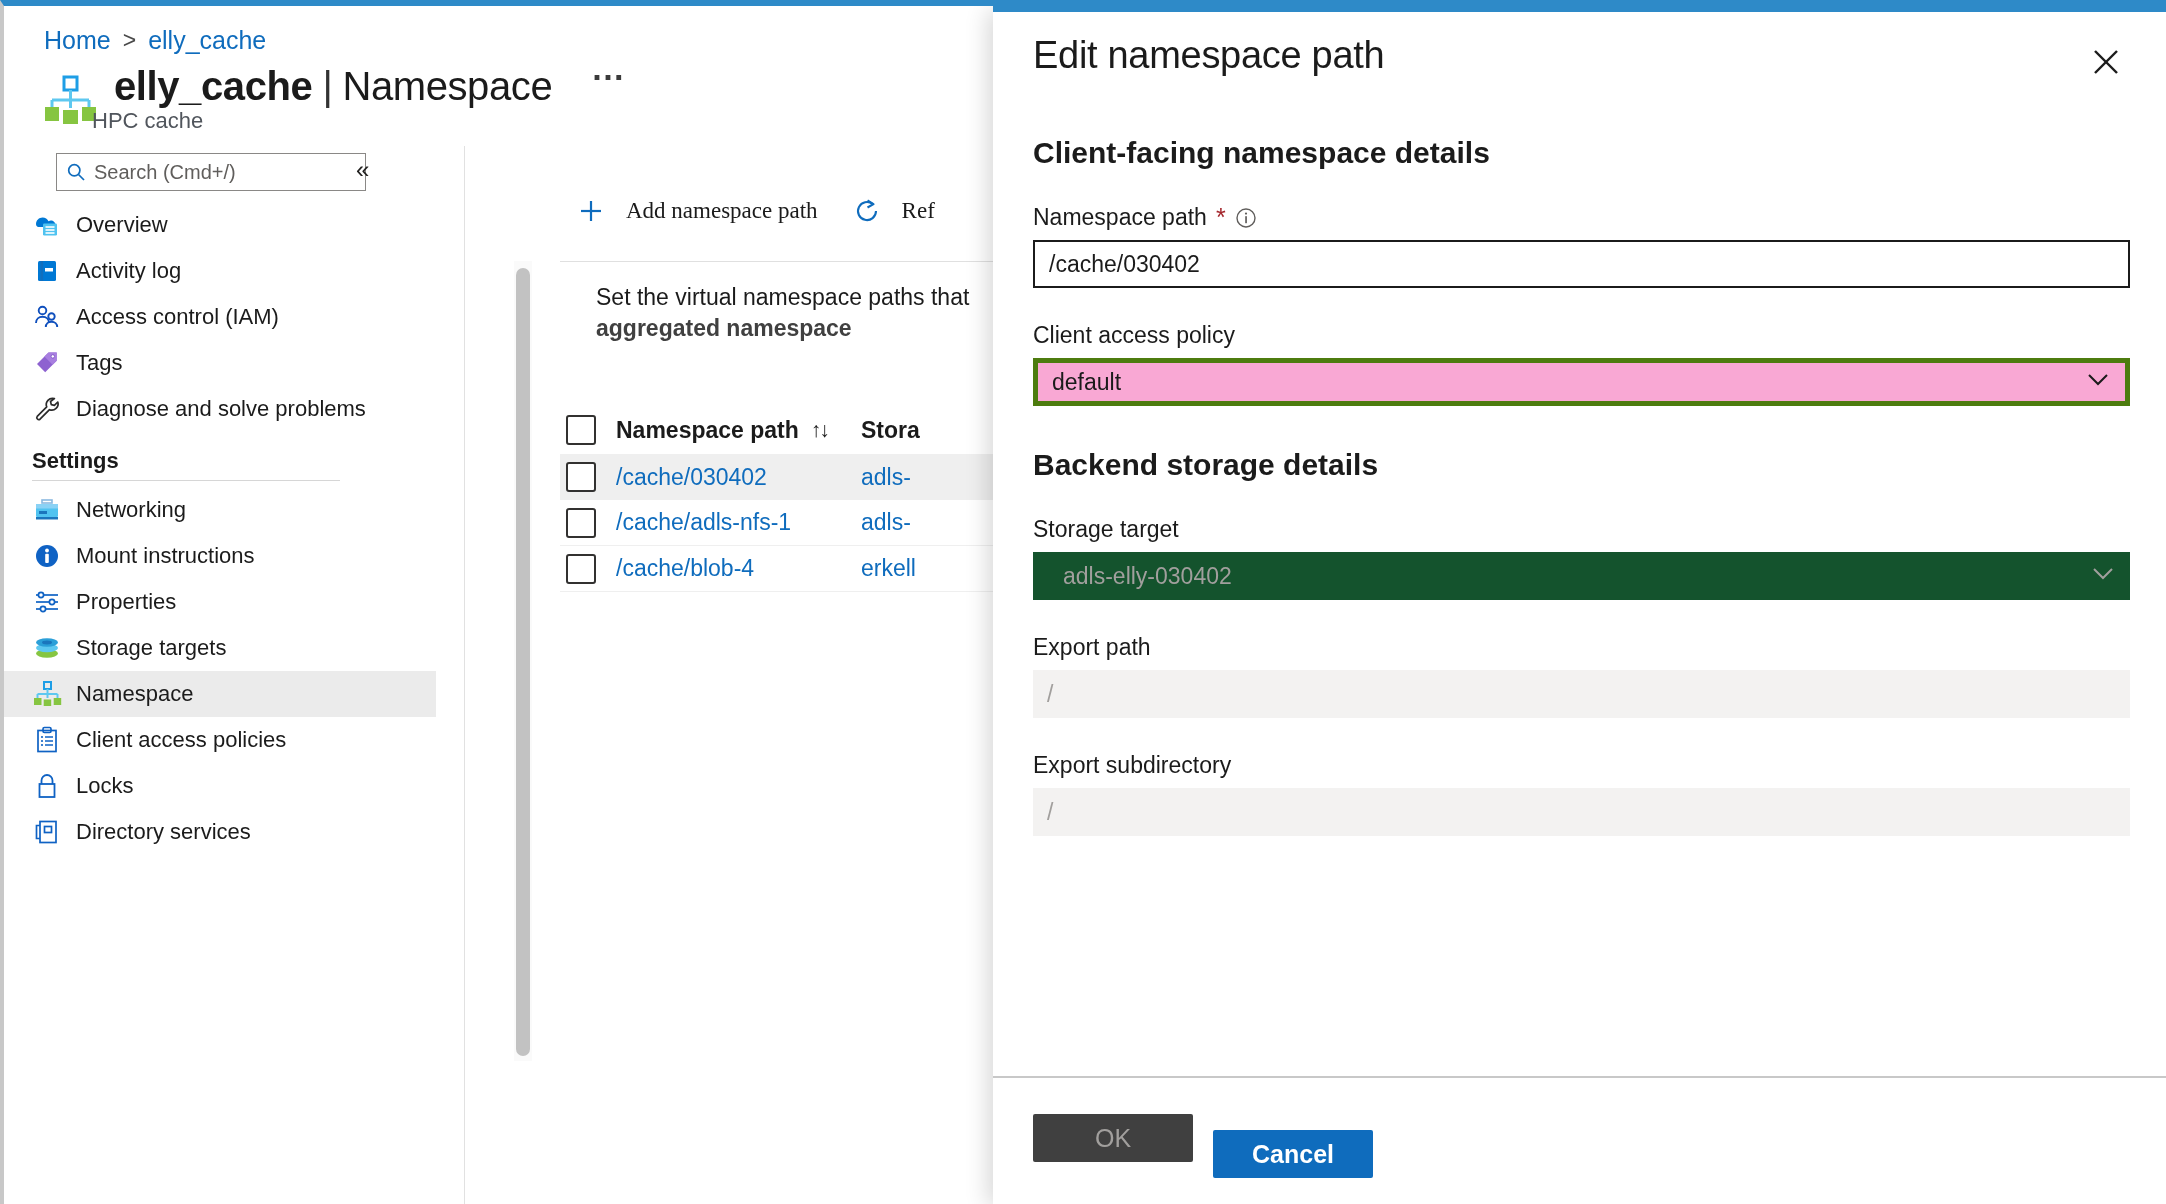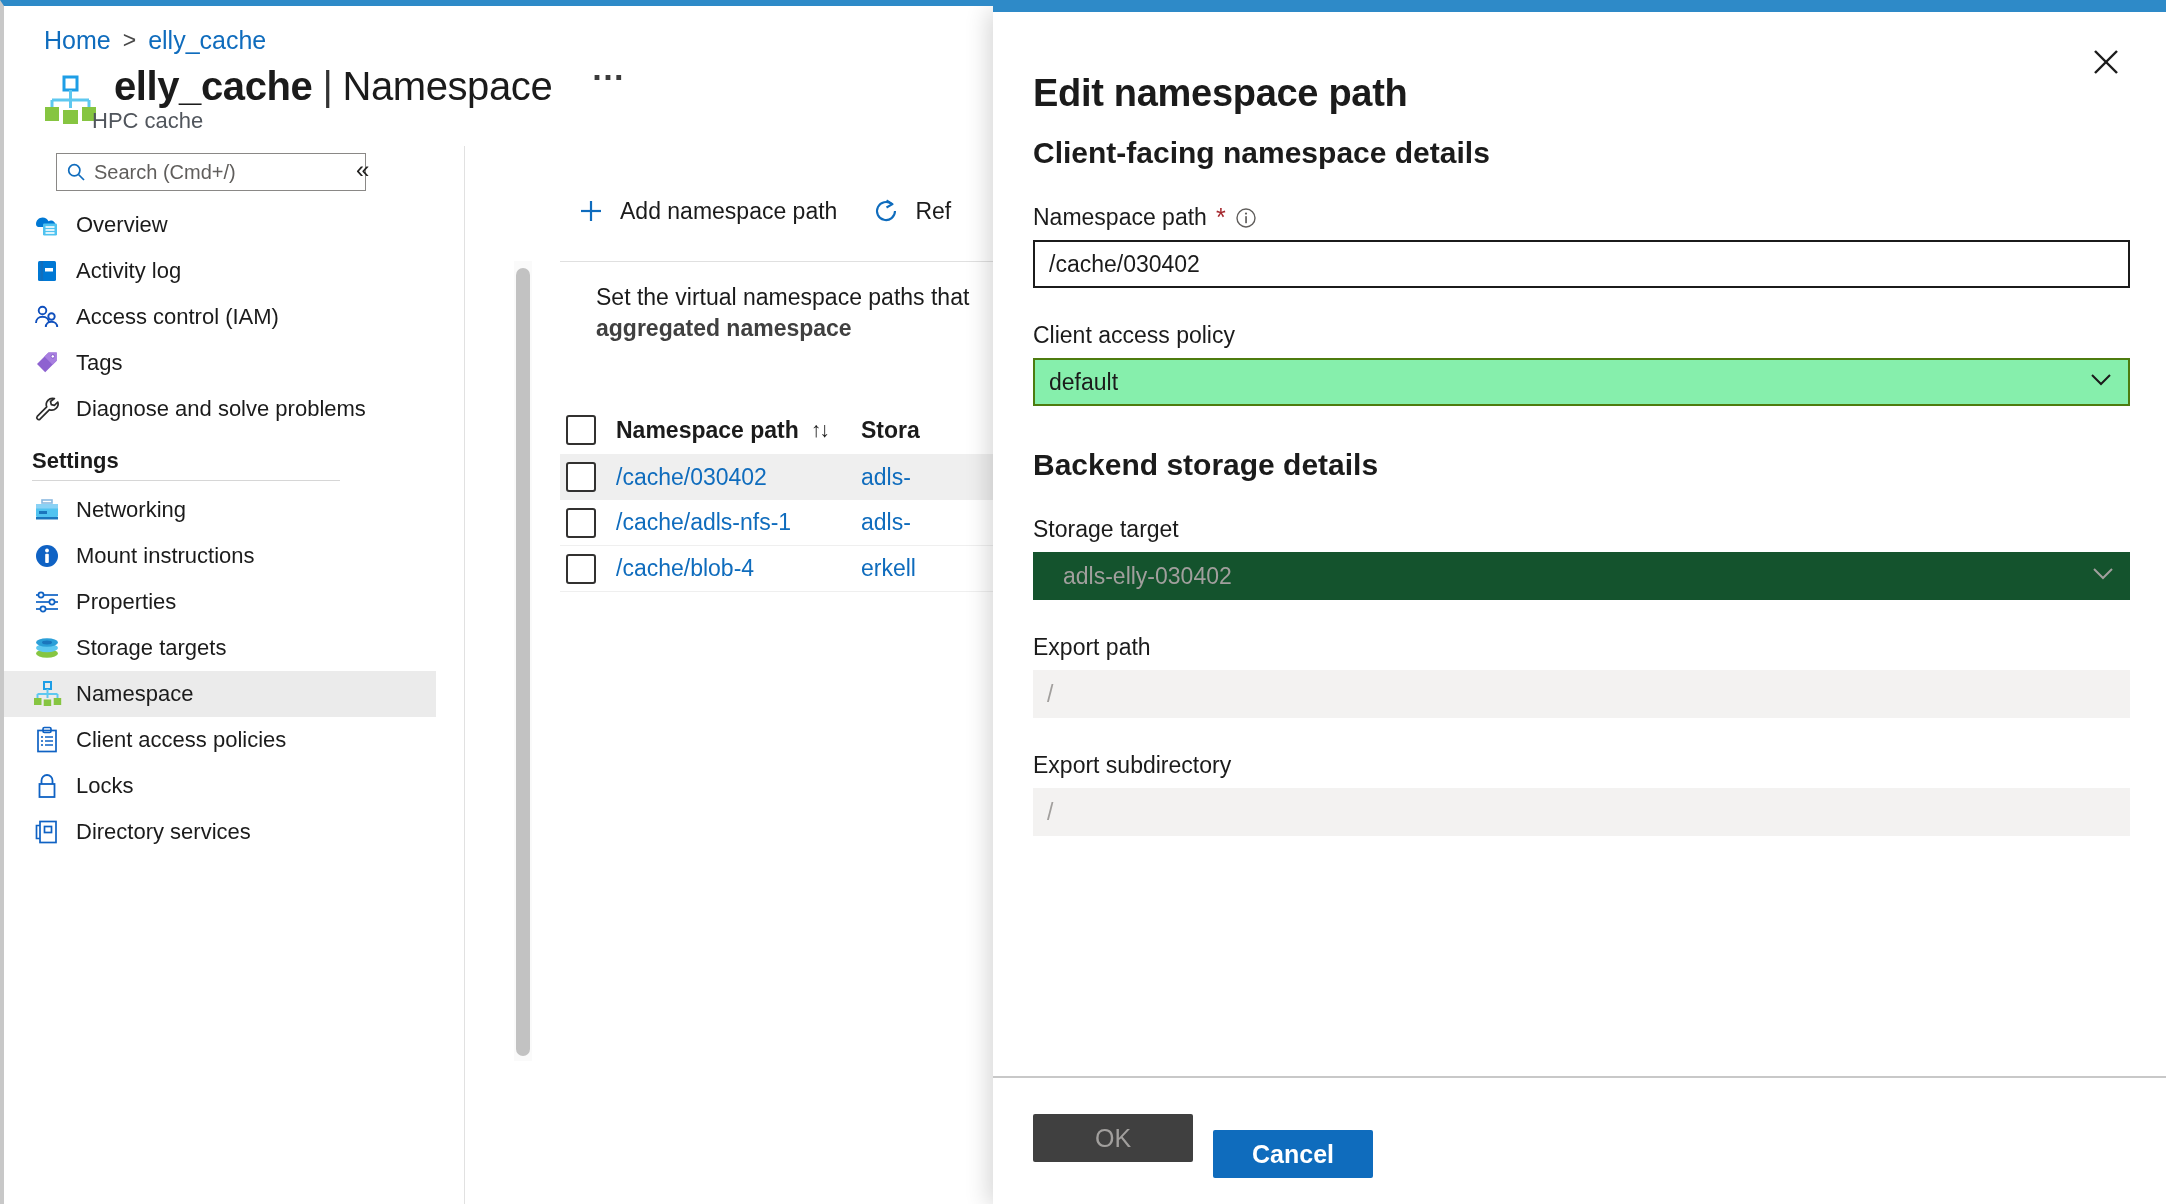--- a/index.html
+++ b/index.html
@@ -100,22 +100,22 @@
     background: #c2c2c2; border-radius: 7px;
   }
 
   
   .content { position: absolute; left: 540px; top: 140px; right: 0; bottom: 0; }
   .toolbar {
     position: absolute; left: 32px; top: 50px;
     display: flex; align-items: center; gap: 34px;
   }
   .tbtn {
-    display: flex; align-items: center; gap: 14px;
-    font-size: 23px; color: #1b1b1b; cursor: pointer; white-space: nowrap;
+    display: flex; align-items: center; gap: 20px;
+    font-size: 23px; color: #1b1b1b; cursor: pointer; white-space: nowrap; font-family: Liberation Serif, serif;
   }
   .tbtn .ticon { width: 30px; height: 30px; flex: none; }
   .toolbar-rule {
     position: absolute; left: 16px; top: 115px; width: 800px; height: 1px;
     background: #e0e0e0;
   }
 
   .desc {
     position: absolute; left: 16px; top: 136px;
     font-size: 23px; color: #1b1b1b; line-height: 1.35; width: 540px; margin-left: 36px;
@@ -146,21 +146,21 @@
 
   
   .panel {
     position: absolute; left: 989px; top: 0; width: 1177px; height: 1204px;
     background: #ffffff;
     box-shadow: -9px 0 22px -4px rgba(0,0,0,0.16);
     border-top: 6px solid #2e8ac8;
   }
   .panel-title {
     position: absolute; left: 40px; top: 22px;
-    font-size: 38px; font-weight: bold; color: #1b1b1b; letter-spacing: -0.3px; margin-top: 38px;
+    font-size: 38px; font-weight: normal; color: #1b1b1b; letter-spacing: -0.3px;
   }
   .panel-close {
     position: absolute; right: 42px; top: 28px;
     width: 44px; height: 44px; cursor: pointer;
   }
   .panel-body {
     position: absolute; left: 0; top: 88px; right: 0; bottom: 134px;
     padding: 0 40px; overflow: hidden;
   }
   .sec-head {
@@ -175,21 +175,21 @@
   .req-star { color: #a4262c; font-size: 25px; line-height: 1; }
   .info-icon { width: 22px; height: 22px; flex: none; cursor: pointer; }
   .finput {
     width: 100%; height: 48px;
     border: 2px solid #1b1b1b; background: #fff;
     font-size: 23px; color: #1b1b1b; padding: 0 14px;
     font-family: "Liberation Sans", sans-serif; outline: none;
   }
   .fselect {
     width: 100%; height: 48px;
-    border: 2px solid #4d7c0f; background: #86efac;
+    border: 5px solid #4d7c0f; background: #f9a8d4;
     font-size: 23px; color: #1b1b1b; padding: 0 14px;
     display: flex; align-items: center; justify-content: space-between;
     cursor: pointer;
   }
   .fselect.disabled {
     background: #14532d; border: none; color: #a19f9d; cursor: default; padding-left: 30px;
   }
   .fselect .chev { font-size: 22px; color: #1b1b1b; }
   .fselect.disabled .chev { color: #a19f9d; }
   .fdisabled {

